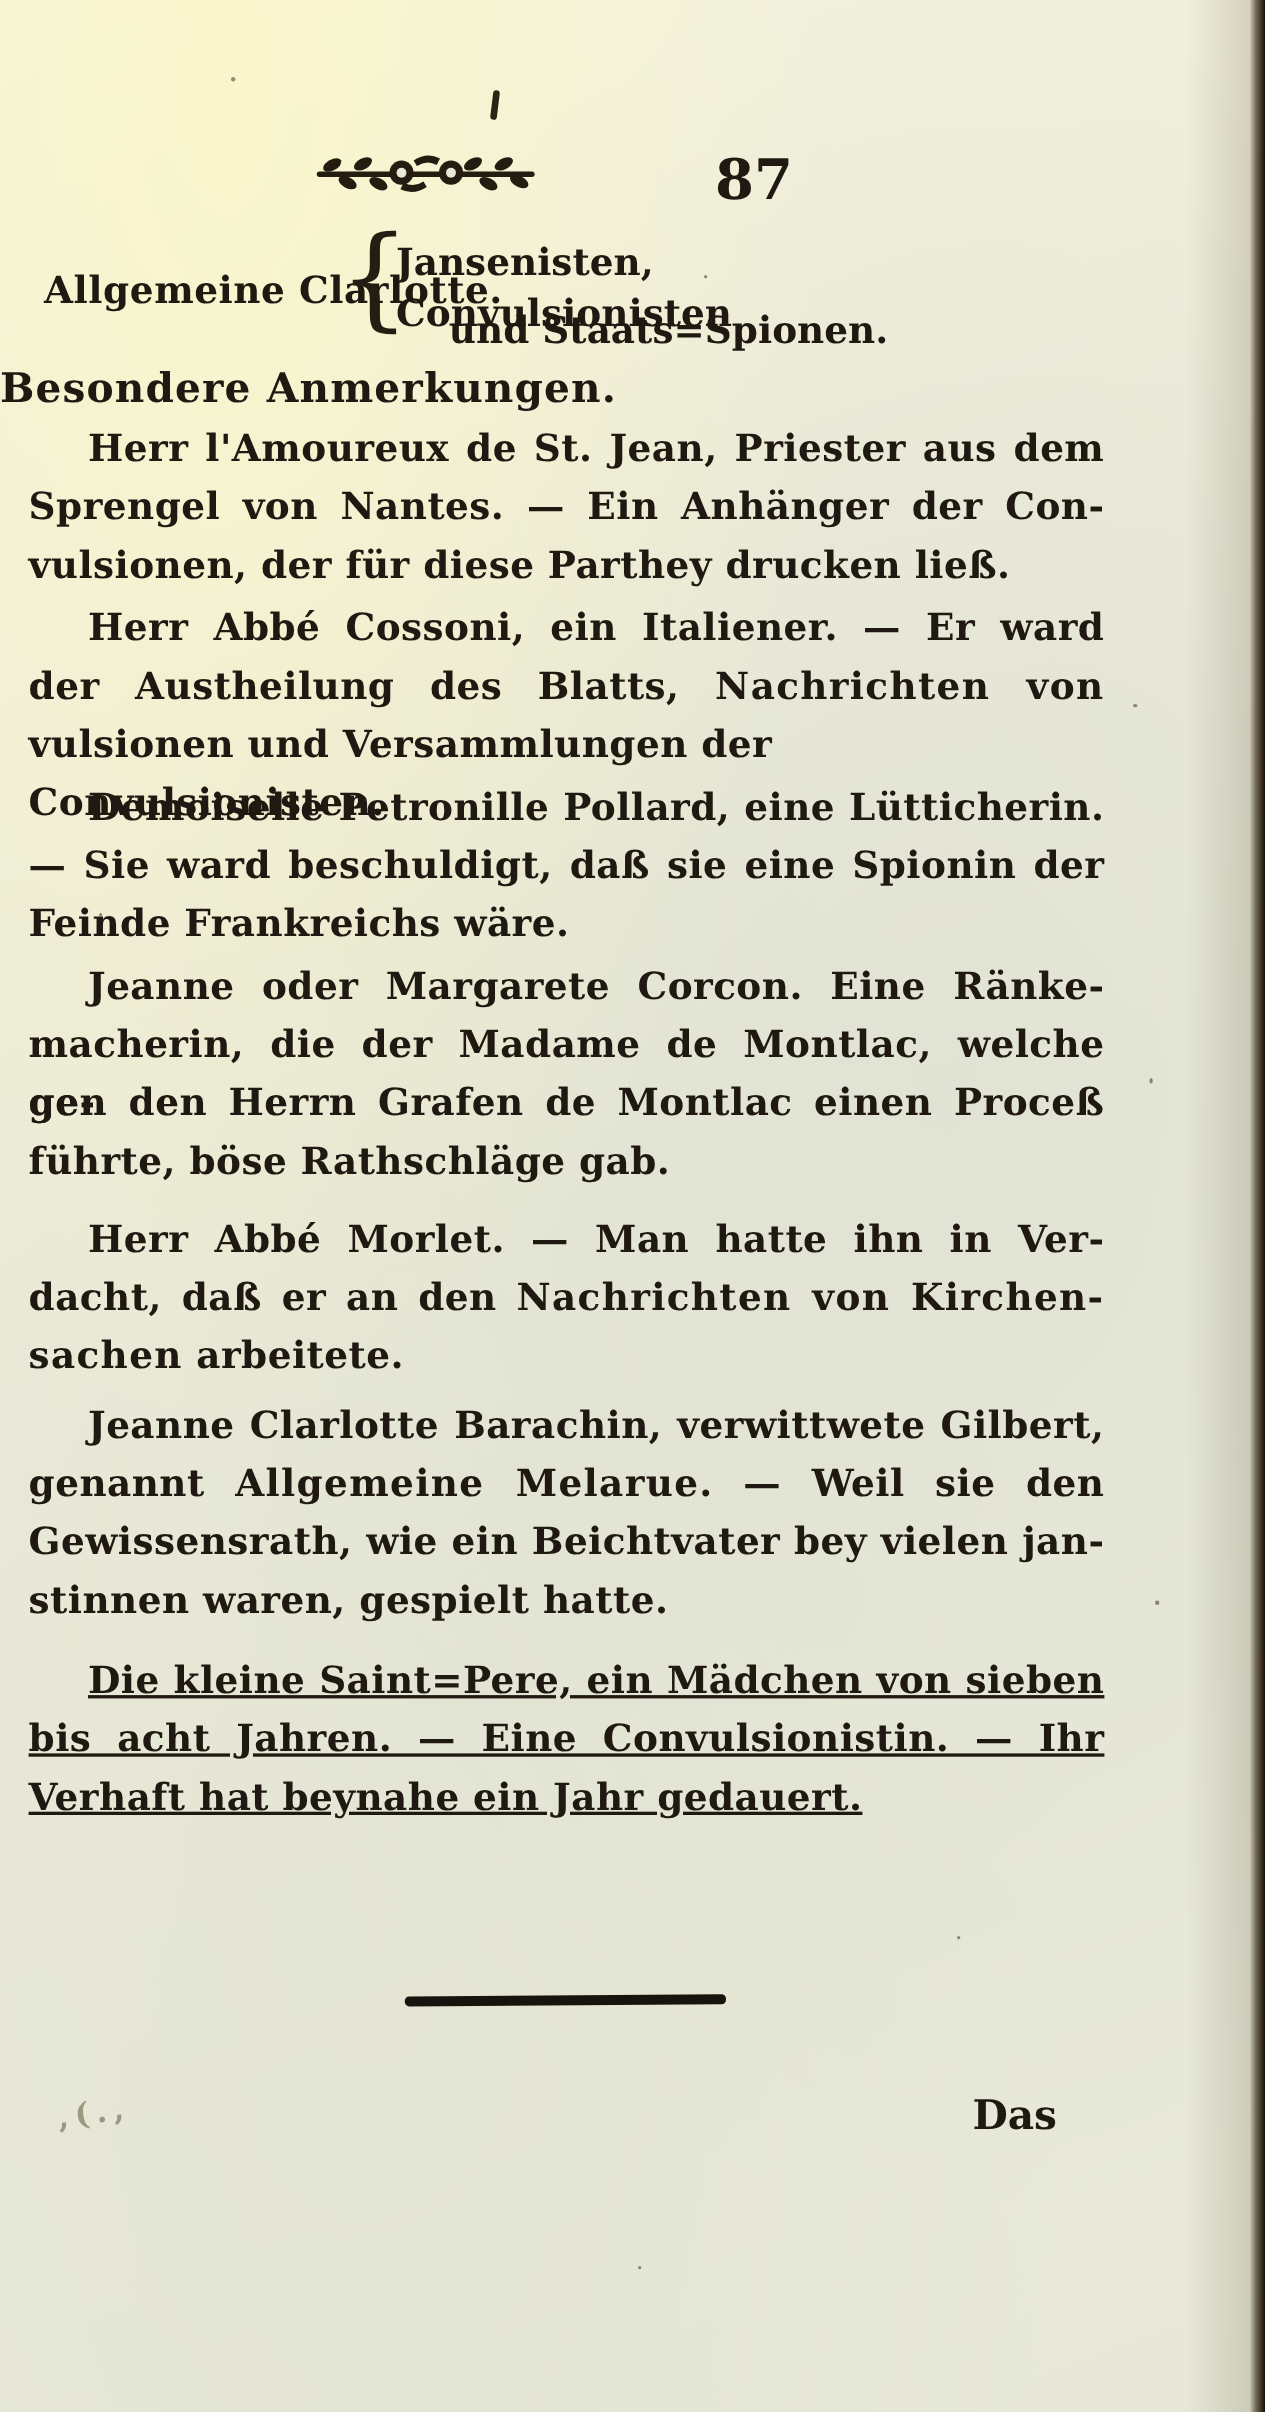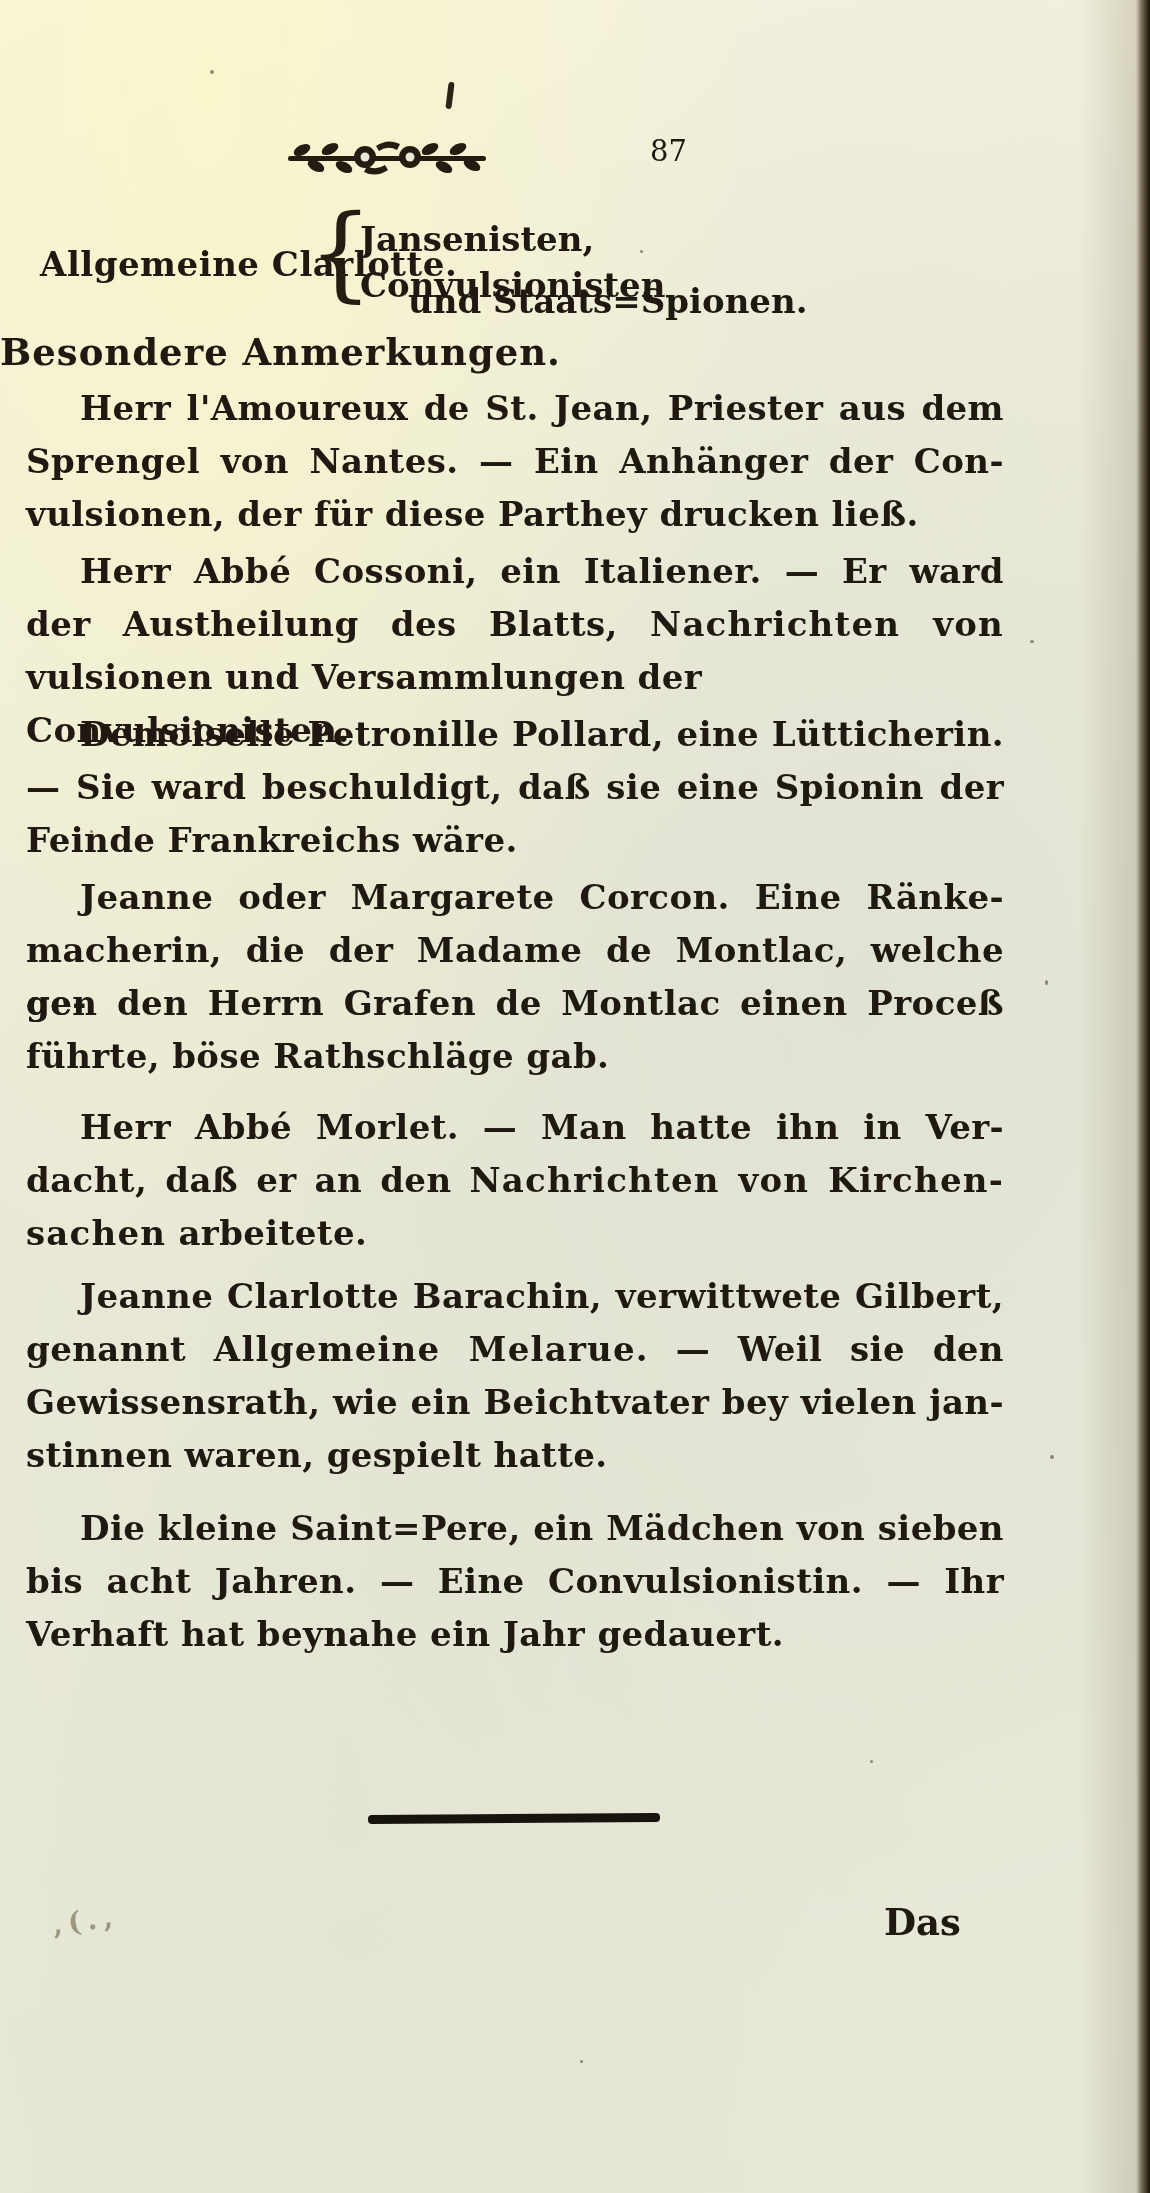--- a/index.html
+++ b/index.html
@@ -19,37 +19,37 @@
   }
   .edge-shadow{position:absolute;top:0;right:0;width:72px;height:100%;
     background:linear-gradient(to right, rgba(85,72,45,0), rgba(85,72,45,0.22));}
   .edge-strip{position:absolute;top:0;right:0;width:14px;height:100%;
     background:linear-gradient(to right, rgba(45,32,16,0), rgba(61,45,22,0.6) 40%, #171006);}
   .speck{position:absolute;background:rgba(60,52,34,0.55);border-radius:50%;}
 
   .ornament{position:absolute;left:286px;top:136px;width:202px;height:44px;}
   .ink-mark{position:absolute;left:447px;top:82px;width:6px;height:27px;
     background:#2b2314;border-radius:3px;transform:rotate(7deg);}
-  .page-number{position:absolute;left:650px;top:134px;font-size:29px;font-weight:400;}
+  .page-number{position:absolute;left:650px;top:134px;font-size:51px;font-weight:700;}
 
   .header-label{position:absolute;left:40px;top:244px;font-size:34px;font-weight:600;letter-spacing:0.5px;}
   .header-brace{position:absolute;left:308px;top:202px;font-size:102px;font-weight:400;line-height:1;color:#241d12;}
   .header-lines{position:absolute;left:360px;top:216px;width:460px;font-size:34px;font-weight:600;}
   .header-lines .hl{height:46px;line-height:46px;}
   .header-lines .hl.centered{padding-left:48px;margin-top:16px;}
 
   .heading{position:absolute;left:0;top:330px;width:966px;text-align:left;
     font-size:37px;font-weight:700;letter-spacing:1px;}
 
   .text-body{position:absolute;left:26px;top:382px;width:978px;}
   .paragraph{margin:0;}
   .paragraph + .paragraph{margin-top:4px;}
   .paragraph:nth-child(5){margin-top:18px;}
   .paragraph:nth-child(6){margin-top:10px;}
-  .paragraph:nth-child(7){margin-top:20px;}
+  .paragraph:nth-child(7){margin-top:20px;text-decoration:underline;}
   .line{height:53px;line-height:53px;font-size:34px;font-weight:600;letter-spacing:0.4px;}
   .line.indent{text-indent:54px;}
   .line.full{text-align:justify;text-align-last:justify;}
   .seg.em{font-weight:900;letter-spacing:1.2px;}
 
   .divider{position:absolute;left:368px;top:1814px;width:292px;height:9px;
     background:#18130d;border-radius:4px;transform:rotate(-0.4deg);}
   .catchword{position:absolute;left:884px;top:1900px;font-size:37px;font-weight:700;}
   .scribble{position:absolute;left:52px;top:1904px;font-size:28px;
     color:rgba(92,86,58,0.55);transform:rotate(-8deg);letter-spacing:6px;font-weight:600;}

